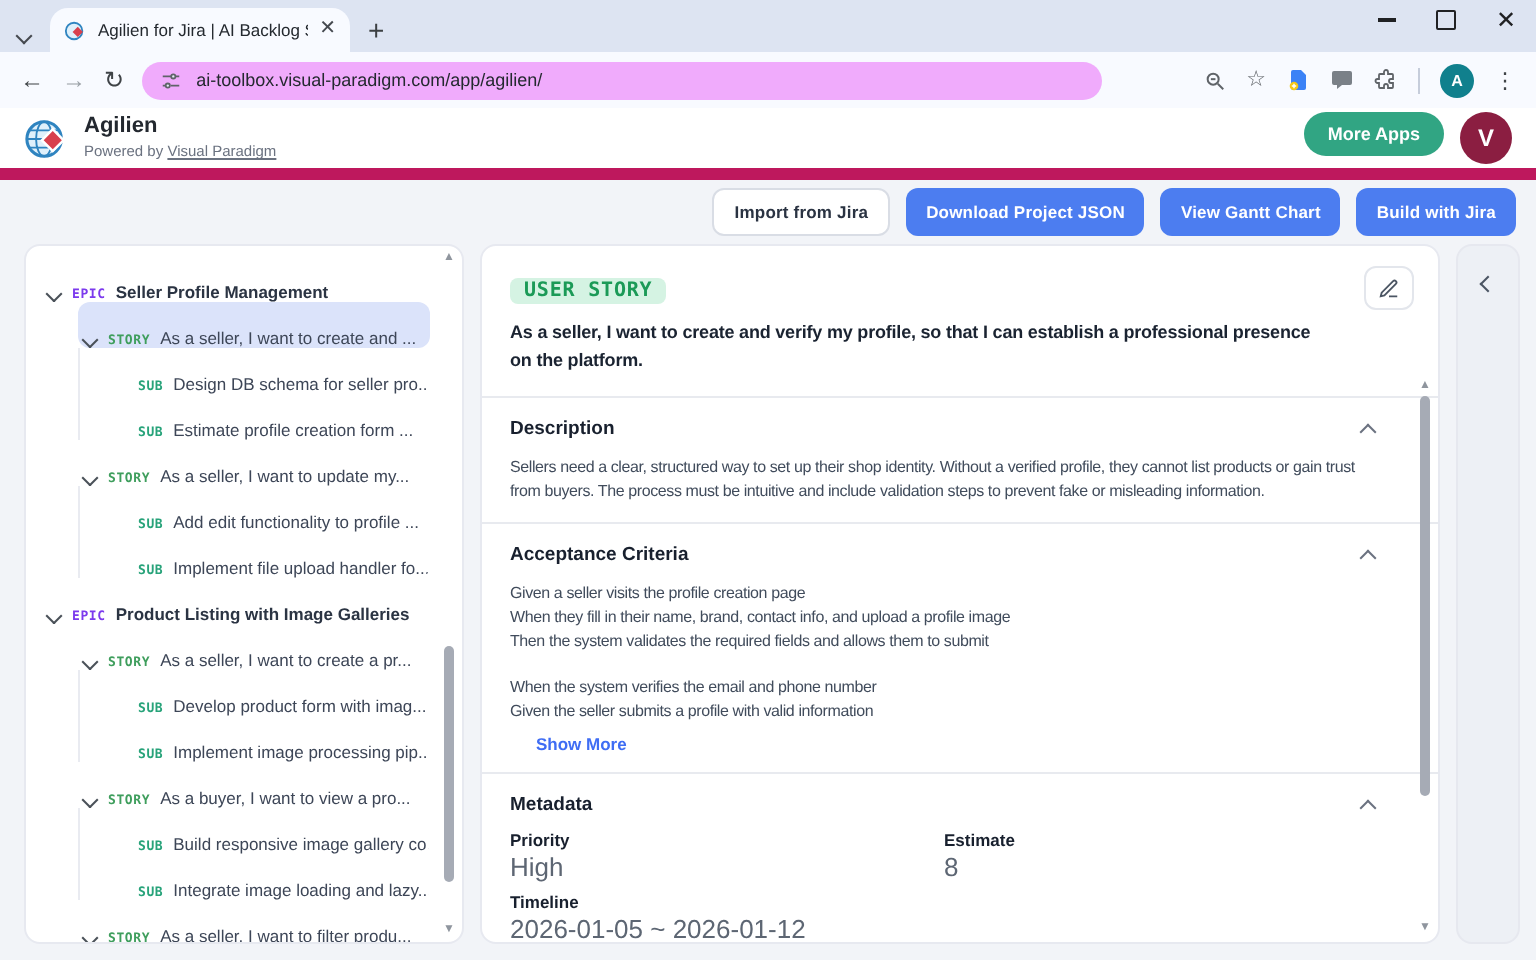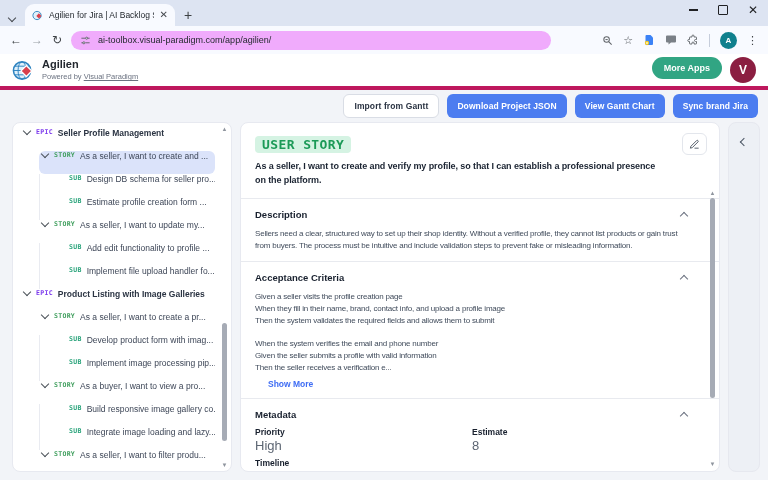--- a/index.html
+++ b/index.html
@@ -23,21 +23,21 @@
   .nav-ic{font-size:12px;color:#3f4347;line-height:1}
   .nav-ic.disabled{color:#9aa0a6}
   .urlpill{height:19px;width:480px;background:#f0abfc;border-radius:10px;display:flex;align-items:center;padding:0 9px;gap:7px;box-sizing:border-box}
   .url-text{font-size:9px;color:#24292f;white-space:nowrap}
   .tb-right{margin-left:auto;display:flex;align-items:center;gap:10px}
   .star{font-size:11px;color:#5f6368;line-height:1}
   .ext-divider{width:1px;height:13px;background:#c6cddb}
   .avatar-a{width:17px;height:17px;border-radius:50%;background:#10808d;color:#fff;font-size:8px;font-weight:bold;display:flex;align-items:center;justify-content:center}
   .kebab{font-size:11px;color:#3f4347}
   
-  .app-header{position:absolute;top:54px;left:0;right:0;height:36px;background:#fff;border-bottom:4px solid #be185d;display:flex;align-items:center;padding:0 12px;box-sizing:border-box}
+  .app-header{position:absolute;top:54px;left:0;right:0;height:36px;background:#fff;border-bottom:6px solid #be185d;display:flex;align-items:center;padding:0 12px;box-sizing:border-box}
   .app-titles{margin-left:7px;line-height:1.25}
   .app-name{font-size:11px;font-weight:bold;color:#23282f}
   .powered{font-size:7.5px;color:#6b7280}
   .powered a{color:#6b7280}
   .header-right{margin-left:auto;display:flex;align-items:flex-start;gap:8px}
   .more-apps{background:var(--teal,#31a583);color:#fff;font-size:9px;font-weight:bold;padding:6px 12px;border-radius:14px;border:none;font-family:inherit}
   .avatar-v{width:26px;height:26px;border-radius:50%;background:var(--avatar,#8b1e41);color:#fff;font-weight:bold;font-size:12px;display:flex;align-items:center;justify-content:center}
   
   .actions-row{position:absolute;top:94px;right:10px;display:flex;gap:8px}
   .btn{font-size:8.5px;font-weight:bold;padding:6px 10px;border-radius:6px;border:none;font-family:inherit;letter-spacing:.1px}
@@ -47,42 +47,42 @@
   .card{position:absolute;background:#fff;border:1px solid #e7e9f0;border-radius:8px;box-sizing:border-box;overflow:hidden}
   .sidebar-card{left:12px;top:122px;width:220px;height:350px;padding-top:5px}
   .main-card{left:240px;top:122px;width:480px;height:350px}
   .right-card{position:absolute;left:728px;top:122px;width:32px;height:350px;background:#edf0f5;border:1px solid #e6e8ef;border-radius:8px;box-sizing:border-box;display:flex;justify-content:center;padding-top:16px}
   
   .chev{display:inline-block;width:5px;height:5px;border-right:1.4px solid currentColor;border-bottom:1.4px solid currentColor;flex:none}
   .chev.down{transform:rotate(45deg)}
   .chev.up{transform:rotate(-135deg)}
   .chev.left{transform:rotate(135deg)}
   
-  .tree-row{height:23px;display:flex;align-items:flex-start;margin:0 16px 0 6px;border-radius:6px;position:relative;font-size:8.5px;color:#3d4657;white-space:nowrap;overflow:hidden}
+  .tree-row{height:23px;display:flex;align-items:flex-end;margin:0 16px 0 6px;border-radius:6px;position:relative;font-size:8.5px;color:#3d4657;white-space:nowrap;overflow:hidden}
   .tree-row .chev{color:#4a5158;margin:0 6px 1px 1px}
   .tree-badge{font-family:"DejaVu Sans Mono",monospace;font-size:6.5px;font-weight:bold;letter-spacing:.3px;margin-right:5px;flex:none}
   .b-epic{color:var(--epic,#7c3aed)}
   .b-story{color:var(--story,#3f9e5d)}
   .b-sub{color:var(--sub,#28a37a)}
   .lvl0{padding-left:4px}
   .lvl0 .tree-label{font-weight:bold;color:#2b3443;font-size:8.5px}
   .lvl1{padding-left:22px}
   .lvl2{padding-left:50px}
   .lvl2::before{content:"";position:absolute;left:20px;top:-2px;bottom:-2px;width:1px;background:#e9ebf1}
   .tree-row.selected{background:var(--selected-bg,#dbe3fa);margin-left:26px;padding-left:2px}
   
   .scrollbar{position:absolute;width:11px;display:flex;flex-direction:column;align-items:center}
   .sb-arrow{font-size:6px;color:#8f959e;height:8px;line-height:8px;flex:none}
   .sb-track{flex:1;width:100%;position:relative}
   .sb-thumb{position:absolute;left:3px;right:3px;background:#a6abb5;border-radius:3px}
   .sidebar-scroll{right:1px;top:2px;bottom:2px}
   .main-scroll{right:1px;top:66px;bottom:3px}
   
   .detail-header{padding:12px 14px 10px;position:relative}
-  .badge{display:inline-block;background:var(--badge-bg,#d5f3e3);color:var(--badge-text,#1b9a57);font-family:"DejaVu Sans Mono",monospace;font-size:13px;font-weight:bold;letter-spacing:.4px;padding:1px 7px;border-radius:4px}
+  .badge{display:inline-block;background:var(--badge-bg,#d5f3e3);color:var(--badge-text,#1b9a57);font-family:"DejaVu Sans Mono",monospace;font-size:10px;font-weight:bold;letter-spacing:.4px;padding:1px 7px;border-radius:4px}
   .story-title{margin-top:7px;font-size:9px;font-weight:bold;color:#1a2331;line-height:1.55;letter-spacing:-.1px;padding-right:40px}
   .edit-btn{position:absolute;right:12px;top:10px;width:25px;height:22px;border:1px solid #e3e6ec;border-radius:6px;background:#fff;display:flex;align-items:center;justify-content:center}
   .hdr-divider{height:1px;background:#e8eaef}
   .detail-body{padding:0 30px 0 14px;position:relative}
   .section-head{display:flex;justify-content:space-between;align-items:center;padding-top:10px}
   .section-title{font-size:9.5px;font-weight:bold;color:#18202e}
   .section-head .chev{color:#6b7280;margin-top:3px;margin-right:2px}
   .para{margin-top:8px;font-size:8px;line-height:12px;color:#414c5c;letter-spacing:-.2px}
   .ac-line{font-size:8px;line-height:12px;color:#414c5c;letter-spacing:-.2px}
   .ac-gap{height:11px}
@@ -178,24 +178,24 @@
     <div class="app-name">Agilien</div>
     <div class="powered"><span>Powered by </span><a href="#">Visual Paradigm</a></div>
   </div>
   <div class="header-right">
     <button class="more-apps">More Apps</button>
     <div class="avatar-v">V</div>
   </div>
 </div>
 
 <div class="actions-row" id="actions-row">
-    <button class="btn secondary">Import from Gantt</button>
+    <button class="btn secondary">Import from Jira</button>
     <button class="btn primary">Download Project JSON</button>
     <button class="btn primary">View Gantt Chart</button>
-    <button class="btn primary">Sync brand Jira</button>
+    <button class="btn primary">Build with Jira</button>
   </div>
 
 <div class="card sidebar-card">
   <div id="tree">
       <div class="tree-row lvl0">
         <span class="chev down"></span>
         <span class="tree-badge b-epic">EPIC</span>
         <span class="tree-label">Seller Profile Management</span>
       </div>
       <div class="tree-row lvl1 selected">
@@ -293,21 +293,20 @@
       <span class="section-title">Acceptance Criteria</span>
       <span class="chev up"></span>
     </div>
     <div class="ac-block" id="ac-lines">
         <div class="ac-line">Given a seller visits the profile creation page</div>
         <div class="ac-line">When they fill in their name, brand, contact info, and upload a profile image</div>
         <div class="ac-line">Then the system validates the required fields and allows them to submit</div>
         <div class="ac-gap"></div>
         <div class="ac-line">When the system verifies the email and phone number</div>
         <div class="ac-line">Given the seller submits a profile with valid information</div>
-        <div class="ac-line">Then the seller receives a verification e...</div>
       </div>
     <div class="show-more">Show More</div>
     <div class="sec-div"></div>
     <div class="section-head">
       <span class="section-title">Metadata</span>
       <span class="chev up"></span>
     </div>
     <div class="meta-grid" id="meta-grid">
         <div>
           <div class="meta-label">Priority</div>

